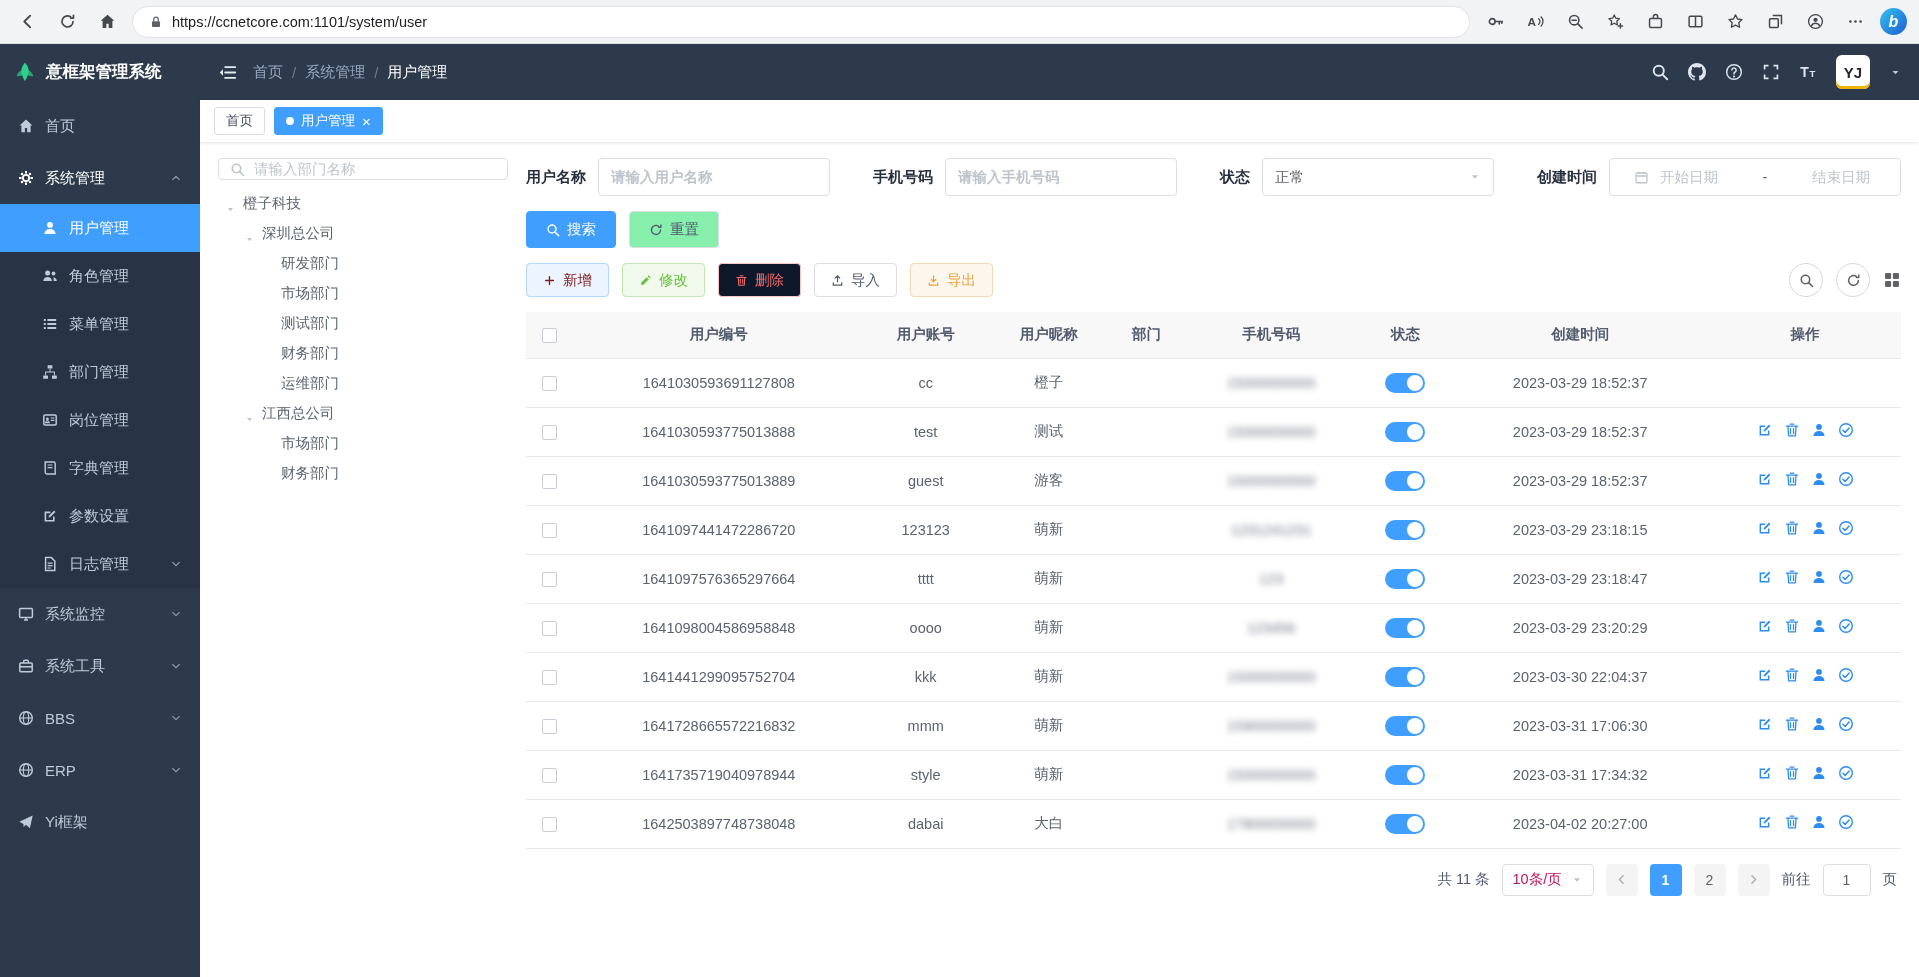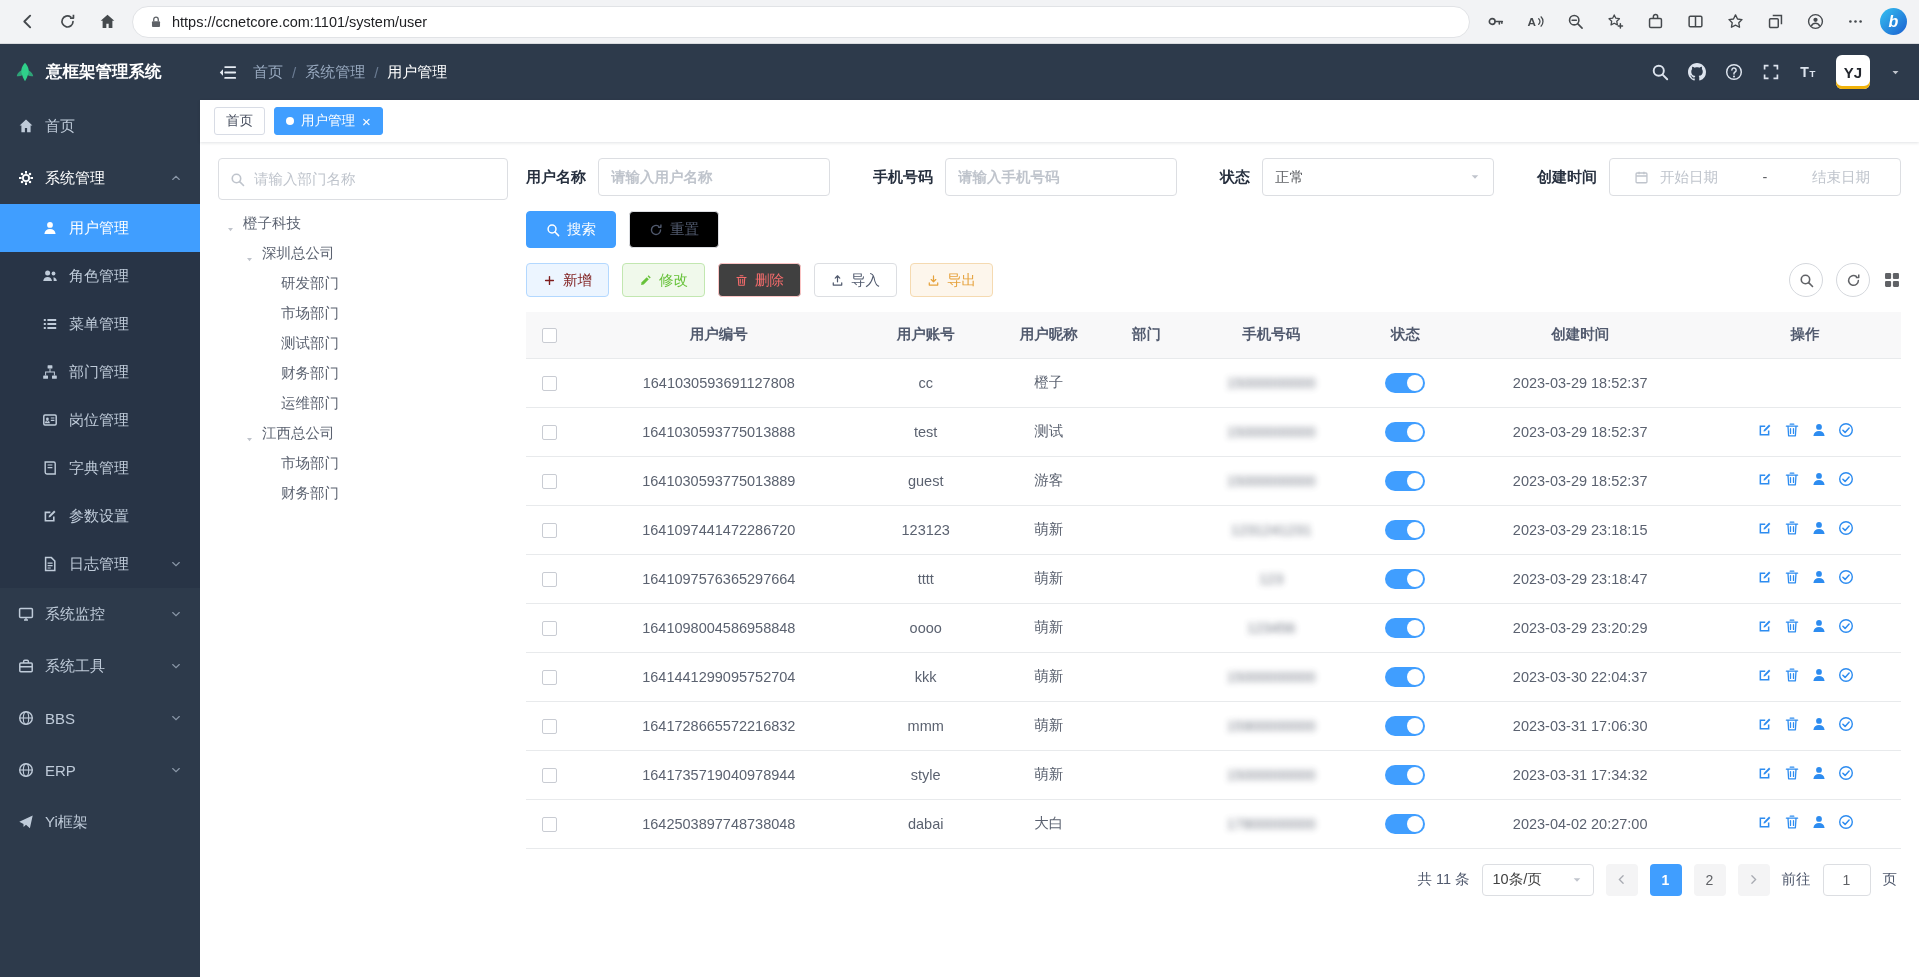--- a/index.html
+++ b/index.html
@@ -64,21 +64,21 @@
   .tag { height:28px; border:1px solid #d8dce5; background:#fff; color:#495060;
     font-size:13.5px; padding:0 11px; display:flex; align-items:center; gap:7px;
     border-radius:3px; cursor:pointer; }
   .tag.active { background:var(--primary); border-color:var(--primary); color:#fff; }
   .tag .dot { width:8px; height:8px; border-radius:50%; background:#fff; }
   .tag .tclose { font-size:15px; line-height:1; cursor:pointer; }
 
   
   .content { flex:1; display:flex; gap:18px; padding:16px 18px; background:#fff; min-height:0; }
   .tree-panel { width:290px; flex:none; }
-  .tree-search { height:42px; border:1px solid var(--border); border-radius:4px;
+  .tree-search { height:22px; border:1px solid var(--border); border-radius:4px;
     display:flex; align-items:center; gap:9px; padding:0 11px; color:#bfc4cc; }
   .tree-search .icon { font-size:15px; }
   .tree-search input { border:none; outline:none; flex:1; font-size:14.5px; color:#606266;
     font-family:inherit; min-width:0; }
   input::placeholder { color:#bfc4cc; }
   .tree { margin-top:14px; }
   .t-node { height:30px; display:flex; gap:7px; font-size:14.5px;
     color:#5b6270; cursor:pointer; white-space:nowrap; }
   .t-caret { font-size:11px; color:#c0c4cc; width:12px; flex:none; }
   .t-caret.hidden { visibility:hidden; }
@@ -96,34 +96,34 @@
   .sel-caret { font-size:12px; color:#c0c4cc; }
   .daterange { width:292px; height:38px; border:1px solid var(--border); border-radius:4px;
     display:flex; align-items:center; gap:11px; padding:0 24px; font-size:14.5px;
     color:#bfc4cc; cursor:pointer; }
   .daterange .cal { font-size:15px; }
   .daterange .dsep { color:#606266; flex:1; text-align:center; }
   .daterange .ph:last-child { margin-right:6px; }
 
   .search-row { display:flex; gap:13px; }
   .btn { height:37px; padding:0 19px; border-radius:4px; border:1px solid var(--border);
-    background:#000000; color:var(--text); font-size:14.5px; display:flex; align-items:center;
+    background:#86efac; color:var(--text); font-size:14.5px; display:flex; align-items:center;
     gap:7px; cursor:pointer; font-family:inherit; }
   .btn .icon { font-size:14px; }
   .btn.primary { background:var(--primary); border-color:var(--primary); color:#fff; }
 
   .toolbar { display:flex; align-items:center; }
   .toolbar-left { display:flex; gap:13px; }
   .tb-btn { height:34px; padding:0 16px; border-radius:4px; font-size:14.5px;
     display:flex; align-items:center; gap:7px; cursor:pointer; font-family:inherit;
     border:1px solid var(--border); background:#fff; color:var(--text); }
   .tb-btn .icon { font-size:13px; }
   .tb-btn.add { color:#7f1d1d; background:#ecf5ff; border-color:#b3d8ff; }
   .tb-btn.edit { color:#67c23a; background:#f0f9eb; border-color:#c2e7b0; }
-  .tb-btn.del { color:#f56c6c; background:#404040; border-color:#fbc4c4; }
+  .tb-btn.del { color:#f56c6c; background:#0f172a; border-color:#fbc4c4; }
   .tb-btn.imp { color:#515a6e; background:#fff; border-color:#dcdee2; }
   .tb-btn.exp { color:#e6a23c; background:#fdf6ec; border-color:#f5dab1; }
   .tool-icons { margin-left:auto; display:flex; align-items:center; gap:13px; }
   .circ { width:34px; height:34px; border:1px solid #d5d8dd; border-radius:50%;
     display:flex; align-items:center; justify-content:center; font-size:15px;
     color:#606266; cursor:pointer; }
   .gridbtn { font-size:18px; color:#606266; cursor:pointer; display:flex; }
 
   
   .data-table { width:100%; border-collapse:collapse; font-size:14.5px; color:#5b6270; }
@@ -137,23 +137,23 @@
   .switch { width:40px; height:20px; border-radius:10px; background:var(--primary);
     display:inline-block; position:relative; cursor:pointer; vertical-align:middle; }
   .switch::after { content:''; position:absolute; top:2px; right:2px; width:16px;
     height:16px; border-radius:50%; background:#fff; }
   .act { display:inline-flex; gap:11px; color:#2d8cf0; }
   .act-btn { font-size:16px; cursor:pointer; }
 
   
   .pagination { display:flex; align-items:center; justify-content:flex-end; gap:12px;
     font-size:14.5px; color:#515a6e; padding-right:4px; }
-  .psize { width:112px; height:32px; border:1px solid var(--border); border-radius:4px;
+  .psize { width:92px; height:32px; border:1px solid var(--border); border-radius:4px;
     display:flex; align-items:center; justify-content:space-between; padding:0 10px;
-    cursor:pointer; color:#404040; }
+    cursor:pointer; color:#be185d; }
   .pbtn { min-width:32px; height:32px; border-radius:4px; background:#f4f4f5; color:#606266;
     display:flex; align-items:center; justify-content:center; cursor:pointer; font-size:14px; }
   .pbtn.current { background:var(--primary); color:#fff; font-weight:bold; }
   .pbtn.nav { font-size:13px; color:#a8abb2; }
   .goto-input { width:48px; height:32px; border:1px solid var(--border); border-radius:4px;
     text-align:center; font-size:14px; color:#606266; font-family:inherit; }
 </style>
 </head>
 <body>
 

